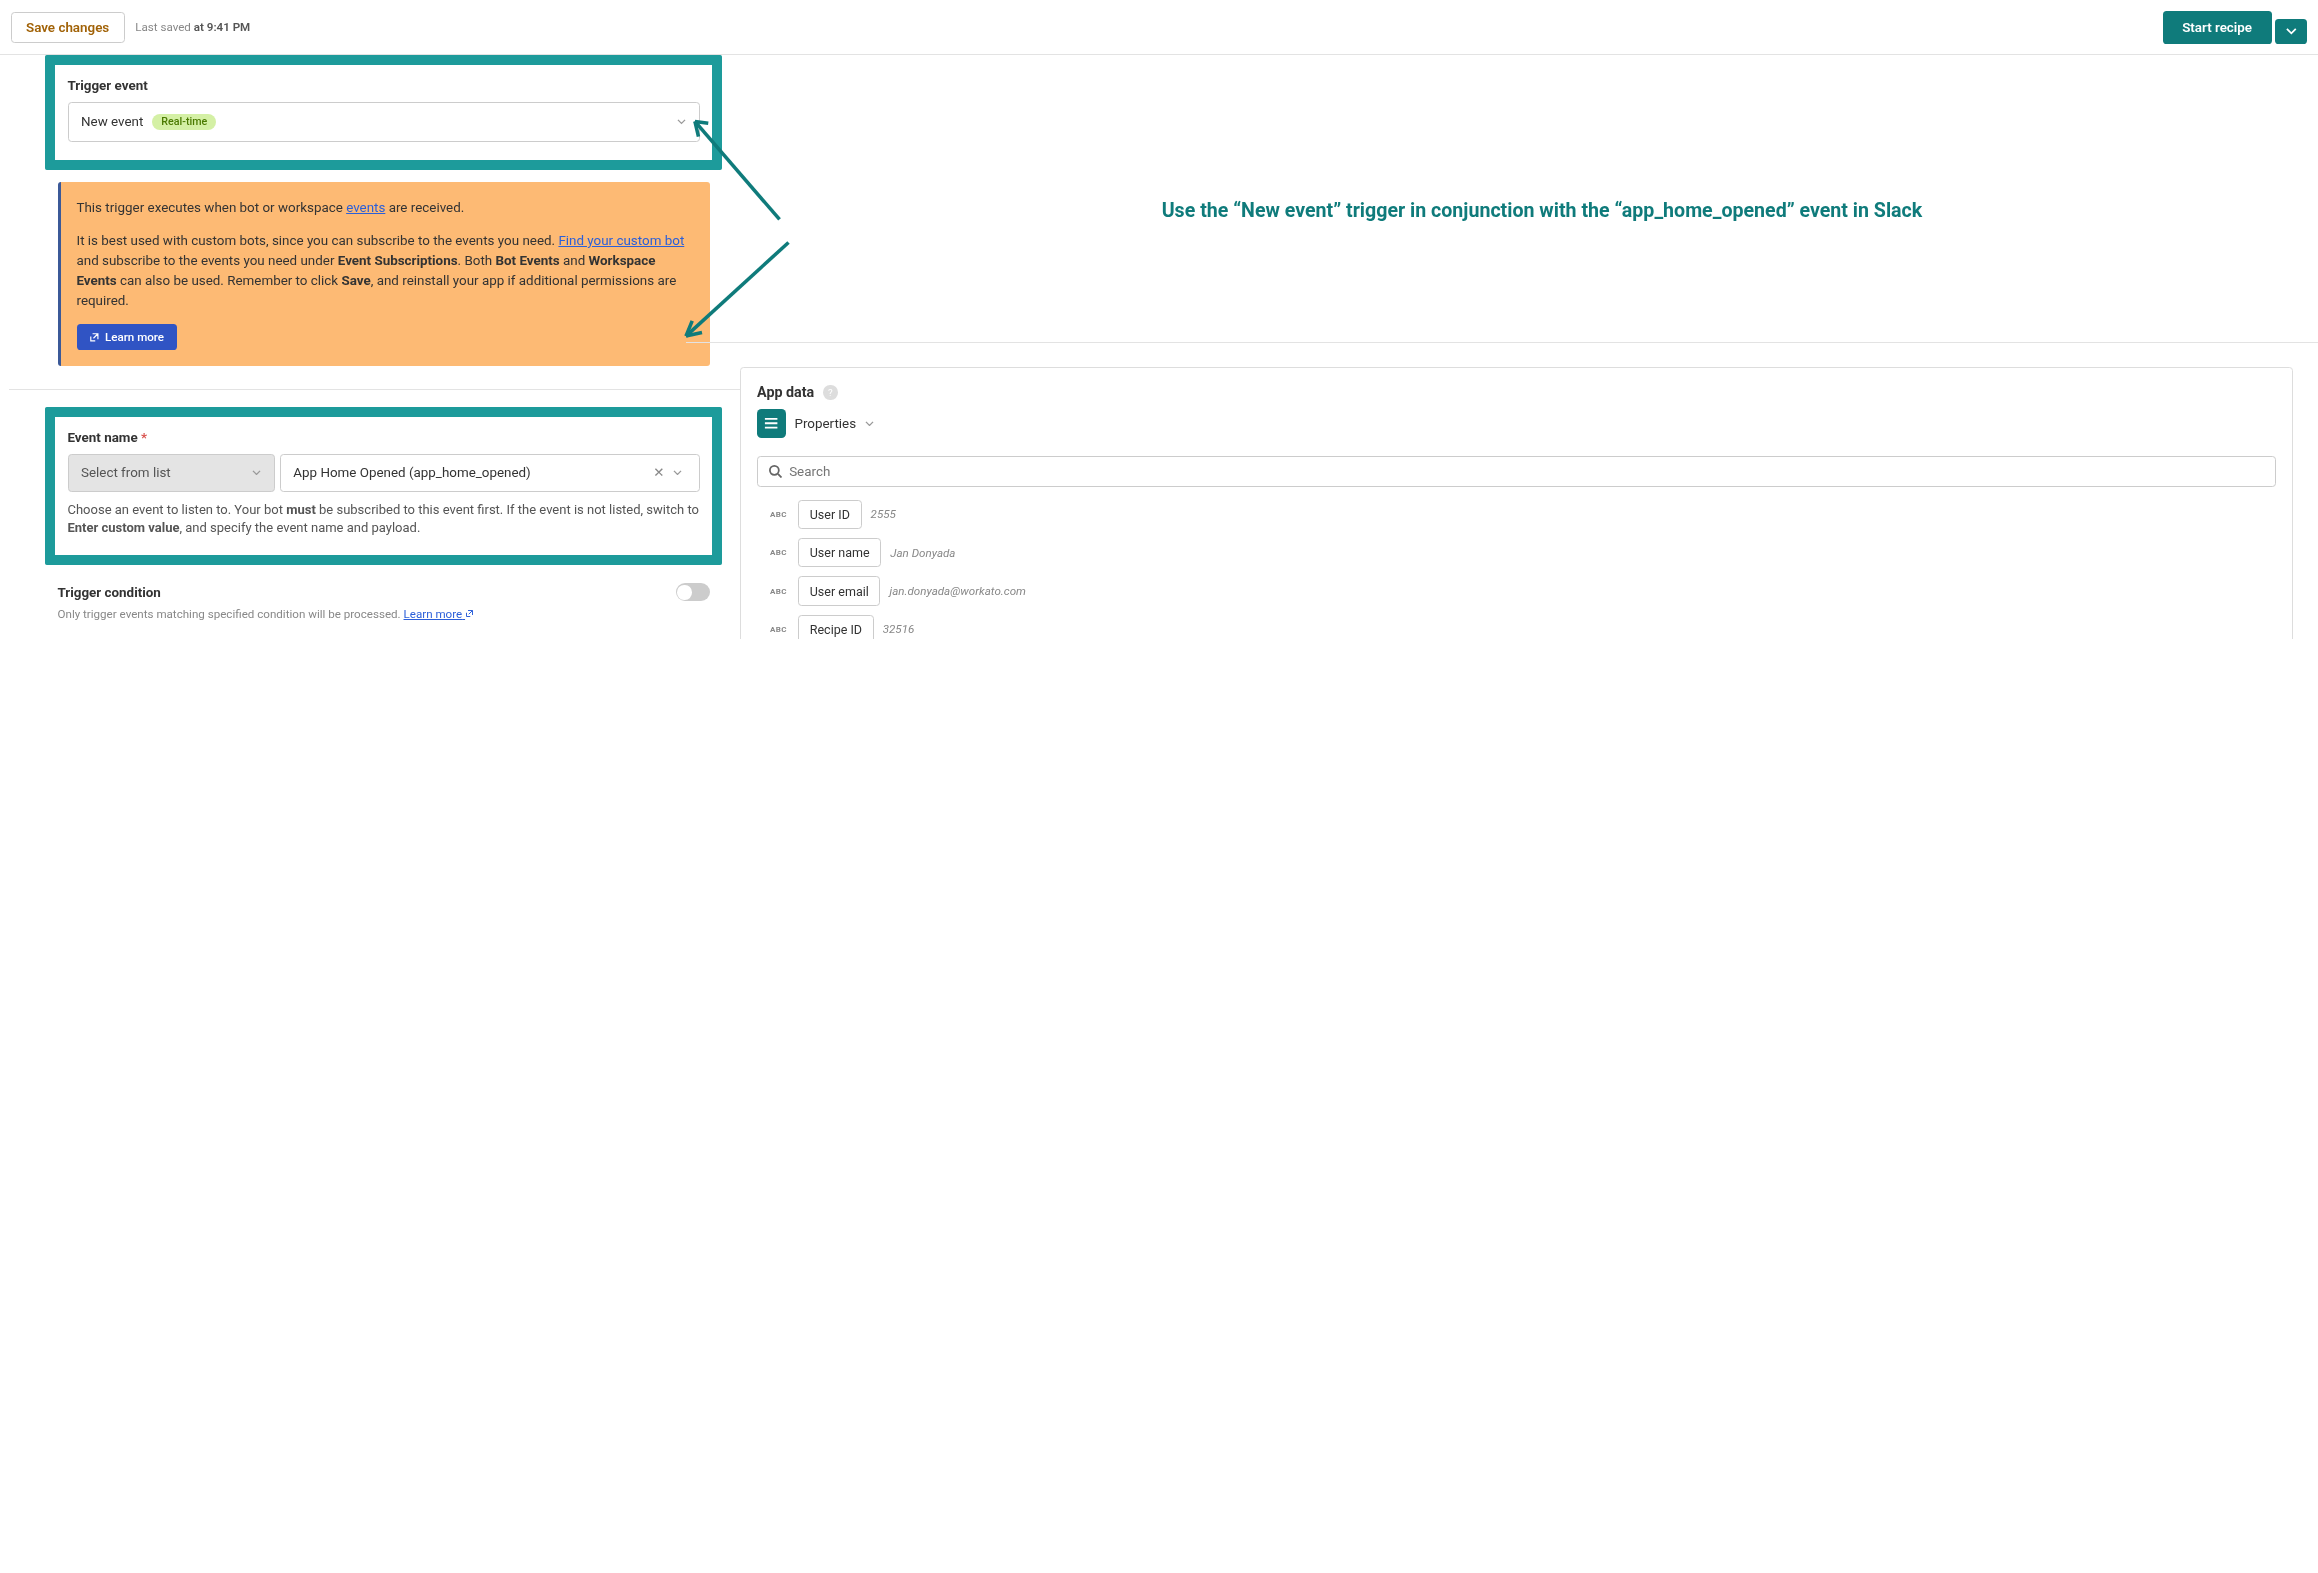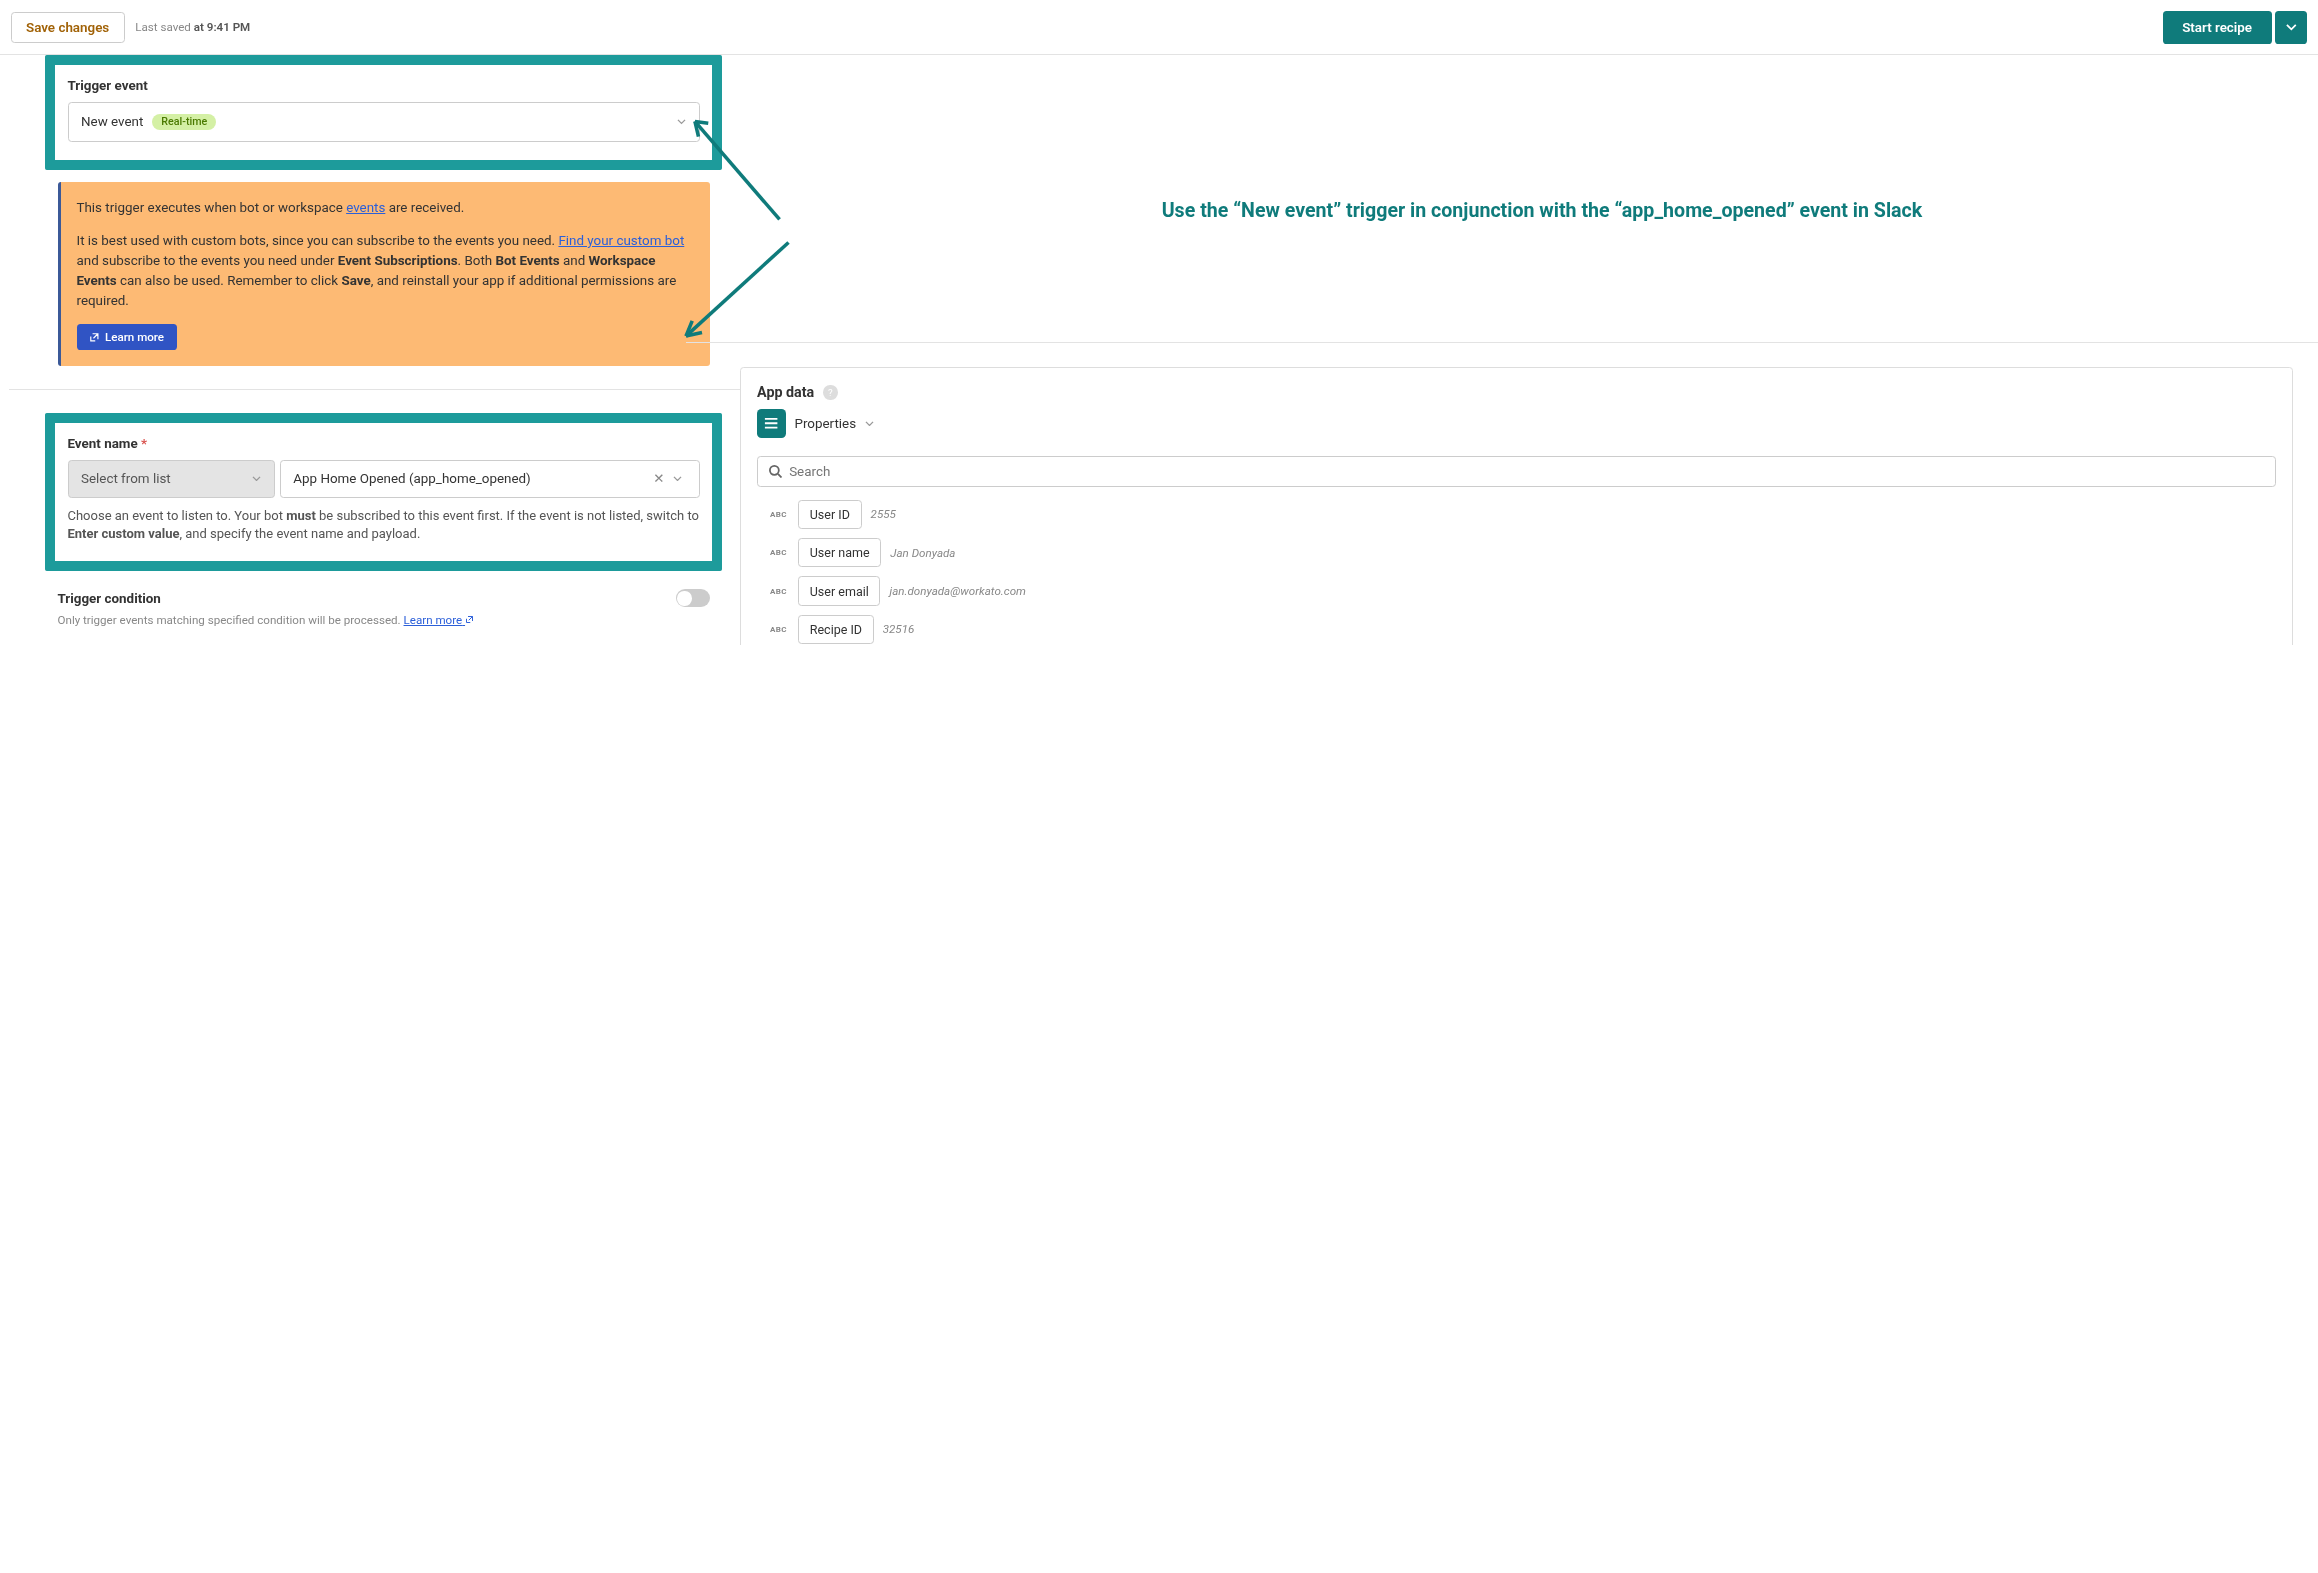--- a/index.html
+++ b/index.html
@@ -4,21 +4,21 @@
 <style>
 * { box-sizing: border-box; margin: 0; padding: 0; }
 body { font-family: -apple-system, BlinkMacSystemFont, "Segoe UI", Roboto, Helvetica, Arial, sans-serif; font-size: 13.4px; color: #333; background: #fff; }
 
 
 .header { display: flex; align-items: center; padding: 10.7px 10.7px; border-bottom: 0.9px solid #e3e3e3; }
 .btn { cursor: pointer; font-family: inherit; }
 .btn-save { background: #fff; border: 0.9px solid #ccc; border-radius: 3.6px; padding: 7.1px 14.3px; font-size: 13.4px; font-weight: 600; color: #a16207; }
 .last-saved { margin-left: 10.7px; font-size: 11.6px; color: #888; }
 .last-saved .at { color: #555; font-weight: 600; }
-.header-right { margin-left: auto; display: flex; gap: 3.6px; }
+.header-right { margin-left: auto; display: flex; gap: 3.6px; align-items: flex-end; }
 .btn-start { background: #0f7b7b; color: #fff; border: none; border-radius: 3.6px; padding: 9px 19.6px; font-size: 13.4px; font-weight: 600; }
 .btn-dropdown { background: #0f7b7b; color: #fff; border: none; border-radius: 3.6px; padding: 9px 10.7px; display: flex; align-items: center; justify-content: center; }
 
 
 .main { display: flex; }
 .left-col { flex: 0 0 722px; }
 .right-col { flex: 1; position: relative; }
 
 
 .section-frame { border: 10.7px solid #1d9b9b; border-radius: 1.8px; }
@@ -32,21 +32,21 @@
 
 
 .info-box { background: #fdba74; border-left: 3.6px solid #3b5998; border-radius: 3px; margin: 12.5px 12.5px 0 12.5px; padding: 16px 16px 16px 16px; }
 .info-box p { font-size: 13.4px; line-height: 1.5; color: #333; margin-bottom: 12.5px; }
 .info-box p:last-of-type { margin-bottom: 12.5px; }
 .info-box a { color: #2b5fd9; text-decoration: underline; }
 .info-box b { font-weight: 700; }
 .btn-learn { background: #3054c4; color: #fff; border: none; border-radius: 3.6px; padding: 6.2px 12.5px; font-size: 11.6px; font-weight: 500; display: inline-flex; align-items: center; gap: 5.3px; }
 
 
-.event-section { margin-top: 23px; }
+.event-section { margin-top: 17px; }
 .required { color: #d9534f; }
 .event-row { display: flex; gap: 5.3px; }
 .select-from-list { flex: 0 0 207px; background: #e4e4e4; border: 0.9px solid #ccc; border-radius: 3.6px; padding: 10.7px 12.5px; display: flex; align-items: center; cursor: pointer; font-size: 13.4px; color: #555; }
 .event-input { flex: 1; border: 0.9px solid #ccc; border-radius: 3.6px; padding: 10.7px 12.5px; display: flex; align-items: center; background: #fff; font-size: 13.4px; }
 .event-input .clear { margin-left: auto; color: #888; cursor: pointer; padding: 0 5.3px; }
 .event-input .sub-caret { color: #999; cursor: pointer; padding: 0 3.6px; }
 .help-text { font-size: 13px; color: #555; margin-top: 9px; line-height: 1.4; }
 .help-text b { font-weight: 700; }
 
 

